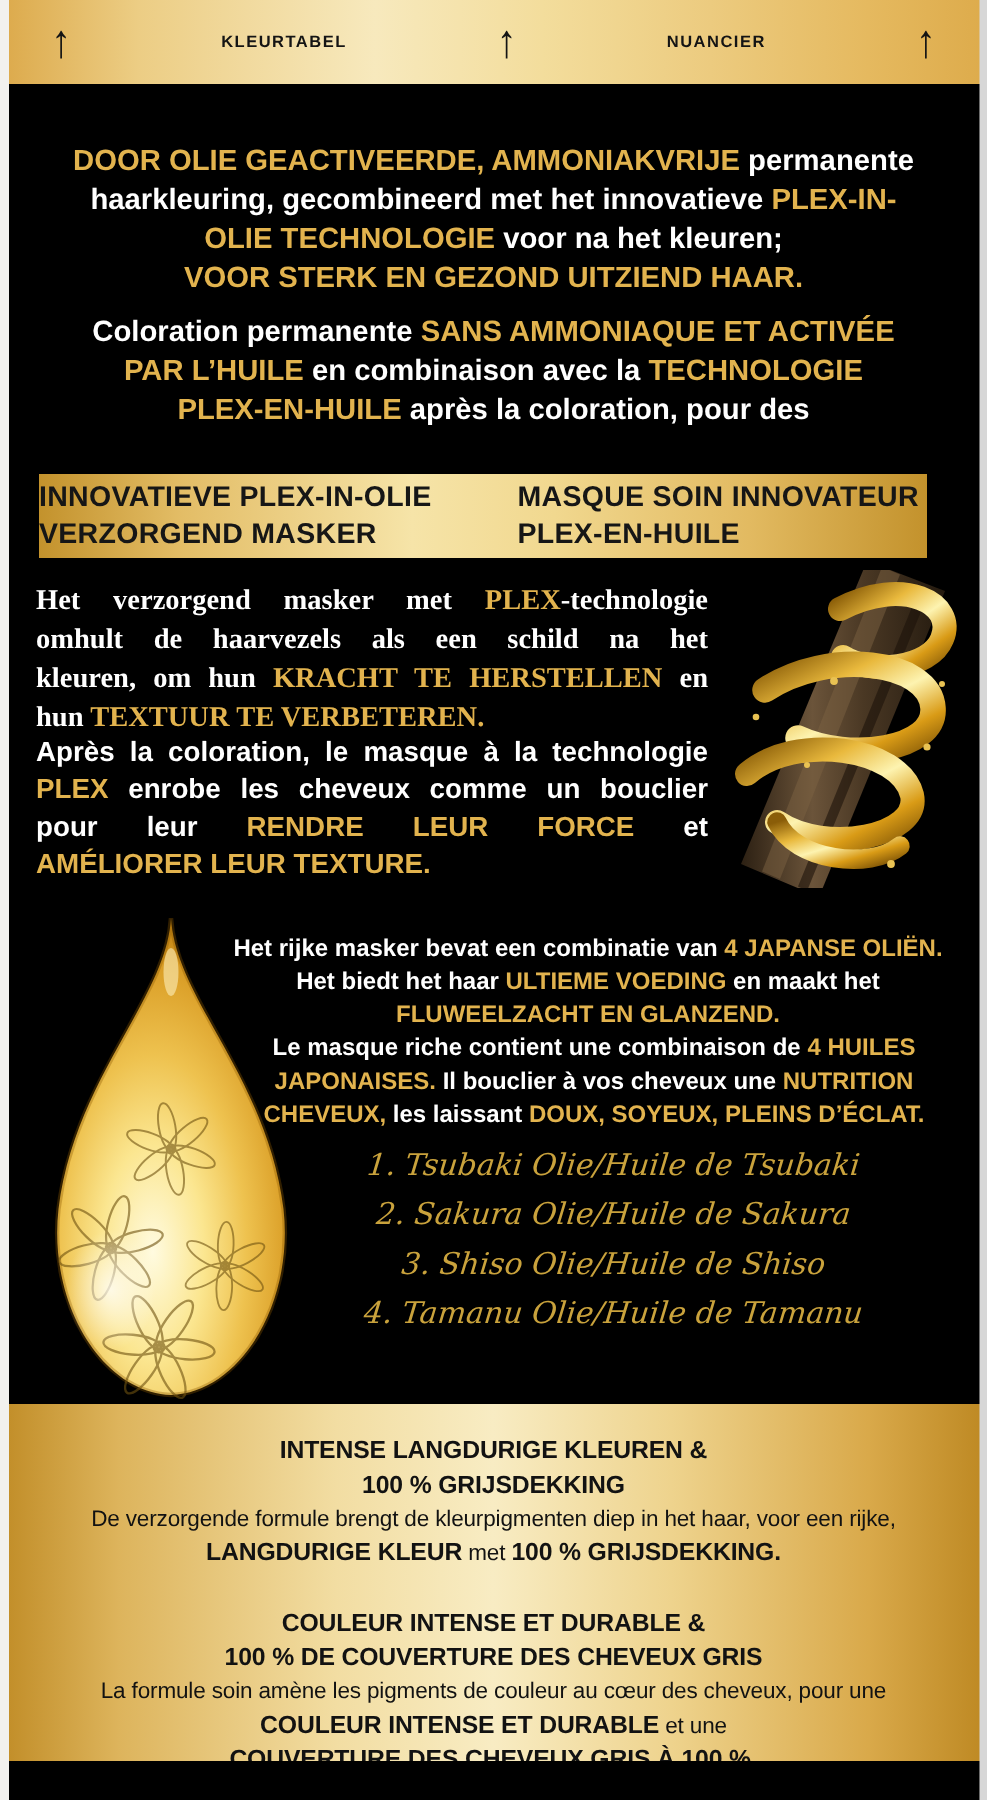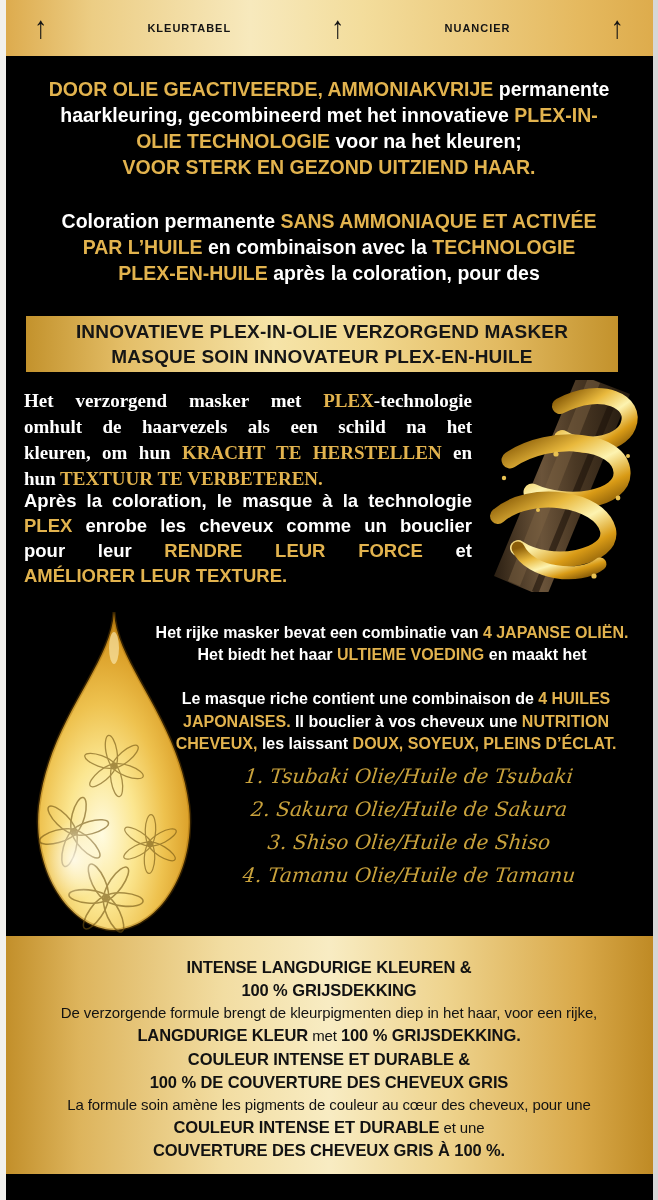--- a/index.html
+++ b/index.html
@@ -25,27 +25,27 @@
   
   .rich{position:absolute;z-index:4;}
   .rich .rl{white-space:nowrap;}
   .sg-g{color:var(--gold);}
   .sg-gl{color:var(--gold_soft);}
   .sg-w{color:#fff;}
   .sg-b{font-weight:bold;color:#121212;}
   .sg-r{font-weight:normal;color:#121212;}
 
   .intro{left:8px;right:8px;text-align:center;font-weight:bold;font-size:19.5px;line-height:26px;}
-  .intro-nl{top:76px;text-align:center;}
+  .intro-nl{top:94px;text-align:center;}
   .intro-fr{top:208px;}
 
   .banner{
     position:absolute;top:316px;left:26px;right:40px;height:56px;
     background:linear-gradient(90deg,#c3922c 0%,#e3bd66 16%,#f6e4a8 42%,#f1d88f 58%,#e2ba61 80%,#c3922c 100%);
-    display:flex;flex-direction:column;align-items:center;justify-content:center;
+    display:flex;flex-direction:row;align-items:center;justify-content:center;
     color:#161616;font-weight:bold;font-size:19px;line-height:25px;letter-spacing:.2px;z-index:5;
   }
 
   .mask-nl{top:388px;left:24px;width:448px;font-weight:bold;font-size:19px;line-height:26px;font-family:Liberation Serif, serif;}
   .mask-fr{top:488px;left:24px;width:448px;font-weight:bold;font-size:18.5px;line-height:25px;}
   .just .rl{text-align:justify;text-align-last:justify;}
   .just .rl:last-child{text-align-last:left;}
 
   .oils-nl{top:602px;left:132px;right:6px;text-align:center;font-weight:bold;font-size:16px;line-height:22px;margin-top:20px;}
   .oils-fr{top:688px;left:140px;right:6px;text-align:center;font-weight:bold;font-size:16px;line-height:22.5px;}
@@ -58,21 +58,21 @@
   .hair-img{position:absolute;left:468px;top:380px;width:190px;height:212px;z-index:3;}
   .drop-img{position:absolute;left:10px;top:608px;width:208px;height:330px;z-index:3;}
 
   .bottom{
     position:absolute;top:936px;left:0;right:0;height:238px;
     background:linear-gradient(90deg,#c08c26 0%,#ddb45c 12%,#f2dda2 34%,#f8ecc3 50%,#eed38d 68%,#d9a94a 88%,#bd8822 100%);
     z-index:5;padding-top:20px;box-sizing:border-box;
   }
   .bottom .blk{position:relative;text-align:center;font-size:15px;line-height:22px;color:#121212;letter-spacing:-.1px;}
   .bottom .blk .rl{white-space:nowrap;}
-  .bottom .blk-nl{margin-bottom:1px;}
+  .bottom .blk-nl{margin-bottom:24px;}
   .bottom .rl .sg-b{font-size:16.5px;}
 
   .footer-bar{position:absolute;left:0;right:0;bottom:0;height:26px;background:#000;z-index:5;}
 </style>
 </head>
 <body>
 
 <div class="edge-left"></div>
 <div class="edge-right"></div>
 
@@ -146,20 +146,21 @@
     <circle cx="36" cy="98" r="2.2"></circle>
       <circle cx="126" cy="196" r="2.6"></circle>
     <circle cx="160" cy="76" r="2"></circle>
       <circle cx="70" cy="130" r="2"></circle>
   </g>
 </svg>
 
 <div class="rich oils-nl">
     <div class="rl"><span class="sg-w">Het rijke masker bevat een combinatie van </span><span class="sg-g">4 JAPANSE OLIËN.</span></div>
     <div class="rl"><span class="sg-w">Het biedt het haar </span><span class="sg-g">ULTIEME VOEDING</span><span class="sg-w"> en maakt het</span></div>
+    <div class="rl"><span class="sg-g">FLUWEELZACHT EN GLANZEND.</span></div>
   </div>
 <div class="rich oils-fr">
     <div class="rl"><span class="sg-w">Le masque riche contient une combinaison de </span><span class="sg-g">4 HUILES</span></div>
     <div class="rl"><span class="sg-g">JAPONAISES.</span><span class="sg-w"> Il bouclier à vos cheveux une </span><span class="sg-g">NUTRITION</span></div>
     <div class="rl"><span class="sg-g">CHEVEUX,</span><span class="sg-w"> les laissant </span><span class="sg-g">DOUX, SOYEUX, PLEINS D’ÉCLAT.</span></div>
   </div>
 
 <div class="oil-list">
     <div class="list-item">1. Tsubaki Olie/Huile de Tsubaki</div>
     <div class="list-item">2. Sakura Olie/Huile de Sakura</div>

